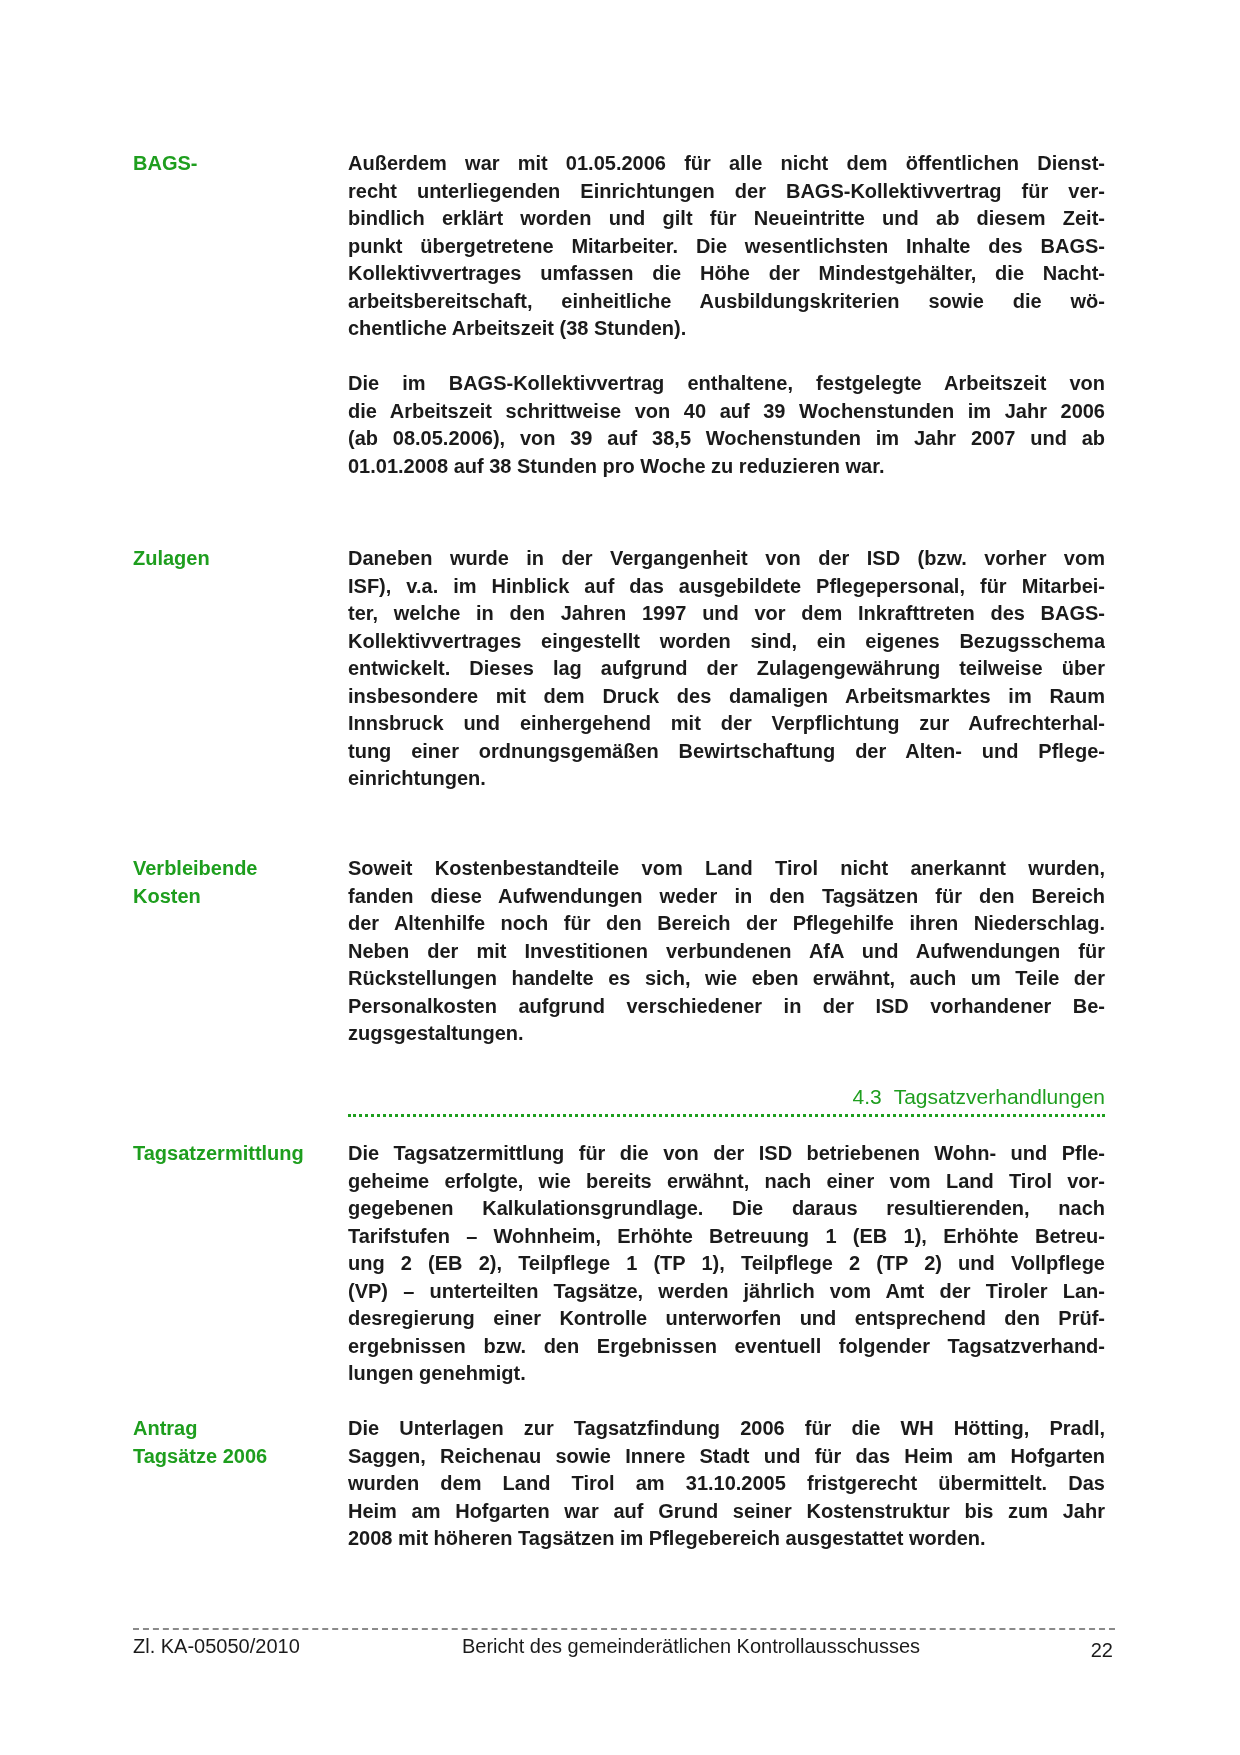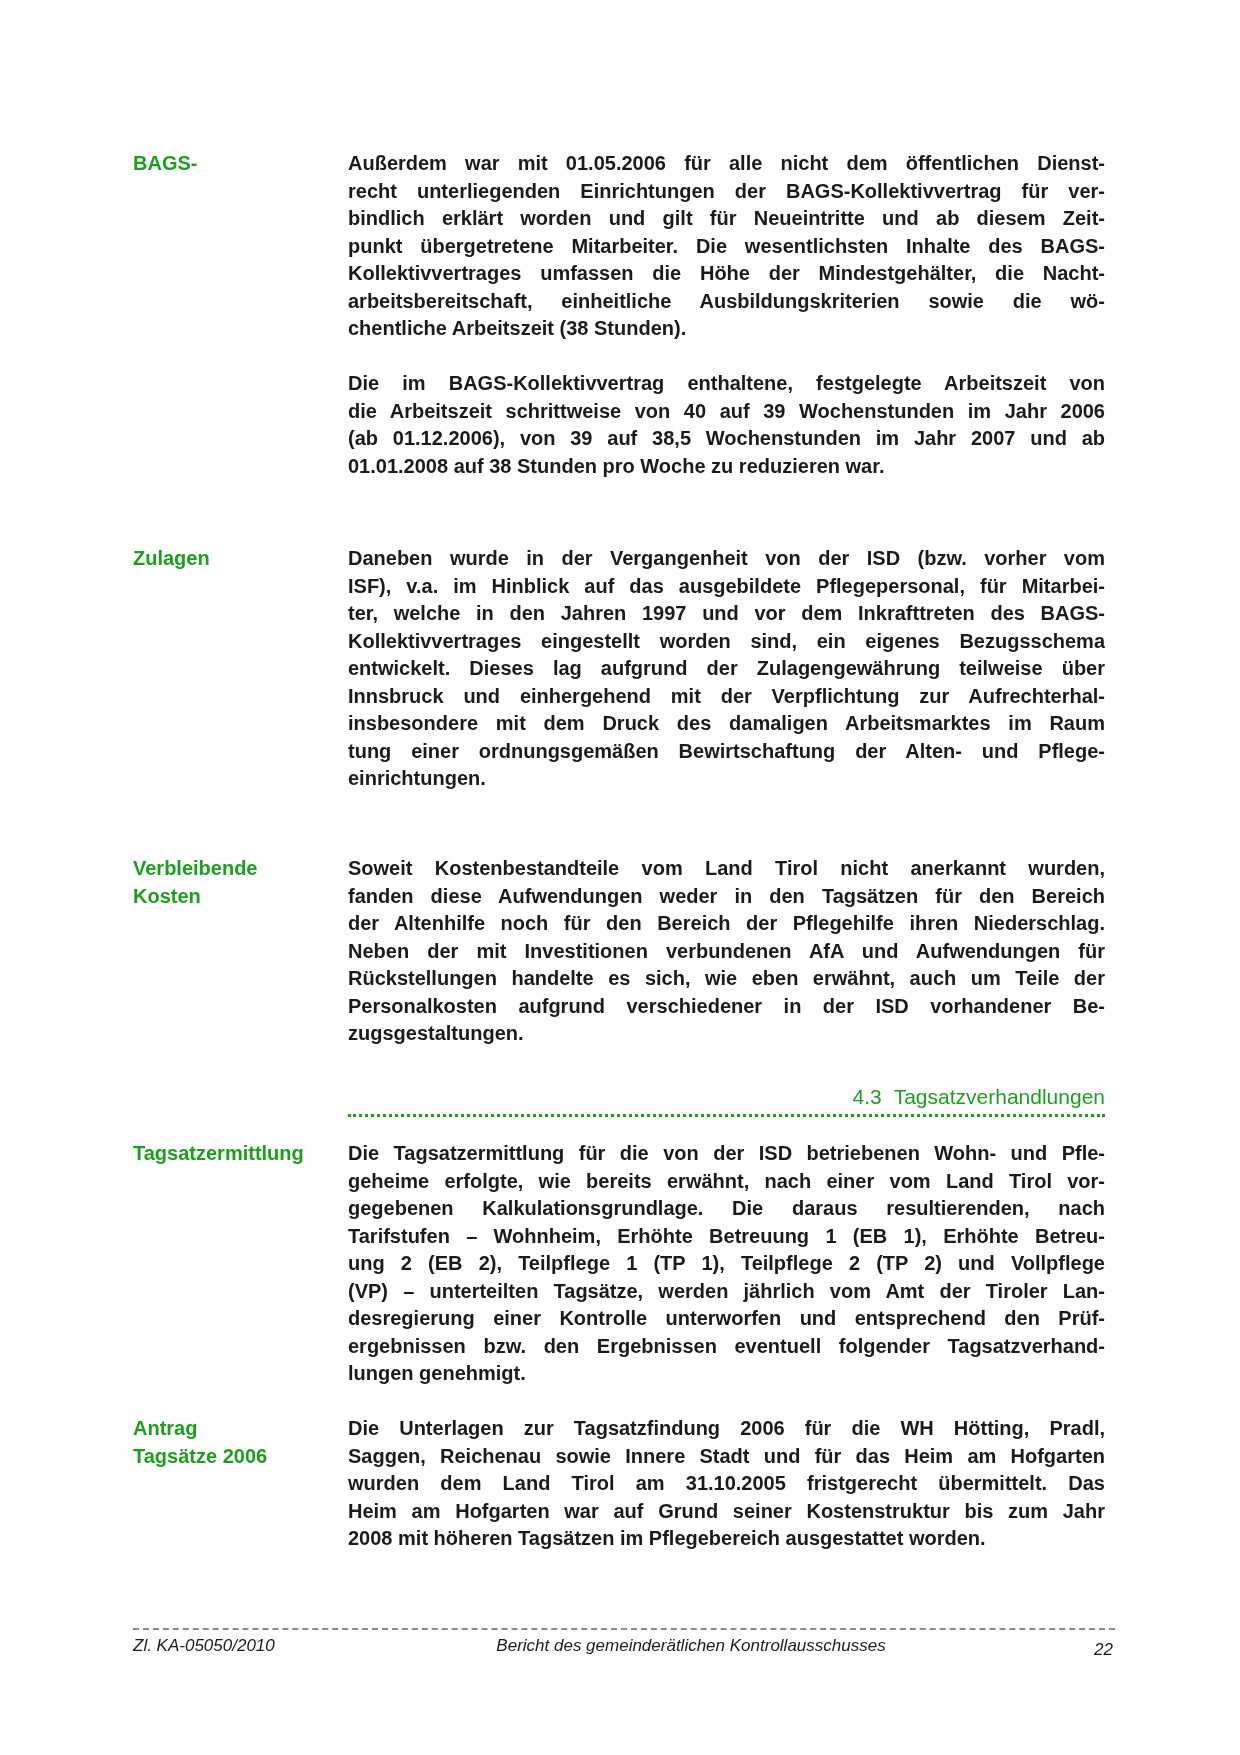--- a/index.html
+++ b/index.html
@@ -79,24 +79,23 @@
     top: 1628px;
     height: 0;
     border-top: 2px dashed #8a8a8a;
   }
   .footer {
     position: absolute;
     left: 133px;
     width: 982px;
     top: 1633px;
     height: 26px;
-    font-size: 17px;
+    font-size: 20px;
     line-height: 26px;
     color: #1b1b1b;
-    font-style: italic;
   }
   .footer-reference { position: absolute; left: 0; top: 0; }
   .footer-title {
     position: absolute;
     left: 558px;
     top: 0;
     transform: translateX(-50%);
     white-space: nowrap;
   }
   .footer-page-number { position: absolute; right: 2px; top: 4px; }
@@ -114,35 +113,35 @@
       <div class="tline">recht unterliegenden Einrichtungen der BAGS-Kollektivvertrag für ver-</div>
       <div class="tline">bindlich erklärt worden und gilt für Neueintritte und ab diesem Zeit-</div>
       <div class="tline">punkt übergetretene Mitarbeiter. Die wesentlichsten Inhalte des BAGS-</div>
       <div class="tline">Kollektivvertrages umfassen die Höhe der Mindestgehälter, die Nacht-</div>
       <div class="tline">arbeitsbereitschaft, einheitliche Ausbildungskriterien sowie die wö-</div>
       <div class="tline last">chentliche Arbeitszeit (38 Stunden).</div>
     </div>
   <div class="para" style="top:370px">
       <div class="tline">Die im BAGS-Kollektivvertrag enthaltene, festgelegte Arbeitszeit von</div>
       <div class="tline">die Arbeitszeit schrittweise von 40 auf 39 Wochenstunden im Jahr 2006</div>
-      <div class="tline">(ab 01.12.2006), von 39 auf 38,5 Wochenstunden im Jahr 2007 und ab</div>
+      <div class="tline">(ab 08.05.2006), von 39 auf 38,5 Wochenstunden im Jahr 2007 und ab</div>
       <div class="tline last">01.01.2008 auf 38 Stunden pro Woche zu reduzieren war.</div>
     </div>
 
   <div class="margin-label" style="top:545px">
       <div class="tline last">Zulagen</div>
     </div>
   <div class="para" style="top:545px">
       <div class="tline">Daneben wurde in der Vergangenheit von der ISD (bzw. vorher vom</div>
       <div class="tline">ISF), v.a. im Hinblick auf das ausgebildete Pflegepersonal, für Mitarbei-</div>
       <div class="tline">ter, welche in den Jahren 1997 und vor dem Inkrafttreten des BAGS-</div>
       <div class="tline">Kollektivvertrages eingestellt worden sind, ein eigenes Bezugsschema</div>
       <div class="tline">entwickelt. Dieses lag aufgrund der Zulagengewährung teilweise über</div>
+      <div class="tline">insbesondere mit dem Druck des damaligen Arbeitsmarktes im Raum</div>
       <div class="tline">Innsbruck und einhergehend mit der Verpflichtung zur Aufrechterhal-</div>
-      <div class="tline">insbesondere mit dem Druck des damaligen Arbeitsmarktes im Raum</div>
       <div class="tline">tung einer ordnungsgemäßen Bewirtschaftung der Alten- und Pflege-</div>
       <div class="tline last">einrichtungen.</div>
     </div>
 
   <div class="margin-label" style="top:855px">
       <div class="tline">Verbleibende</div>
       <div class="tline last">Kosten</div>
     </div>
   <div class="para" style="top:855px">
       <div class="tline">Soweit Kostenbestandteile vom Land Tirol nicht anerkannt wurden,</div>

